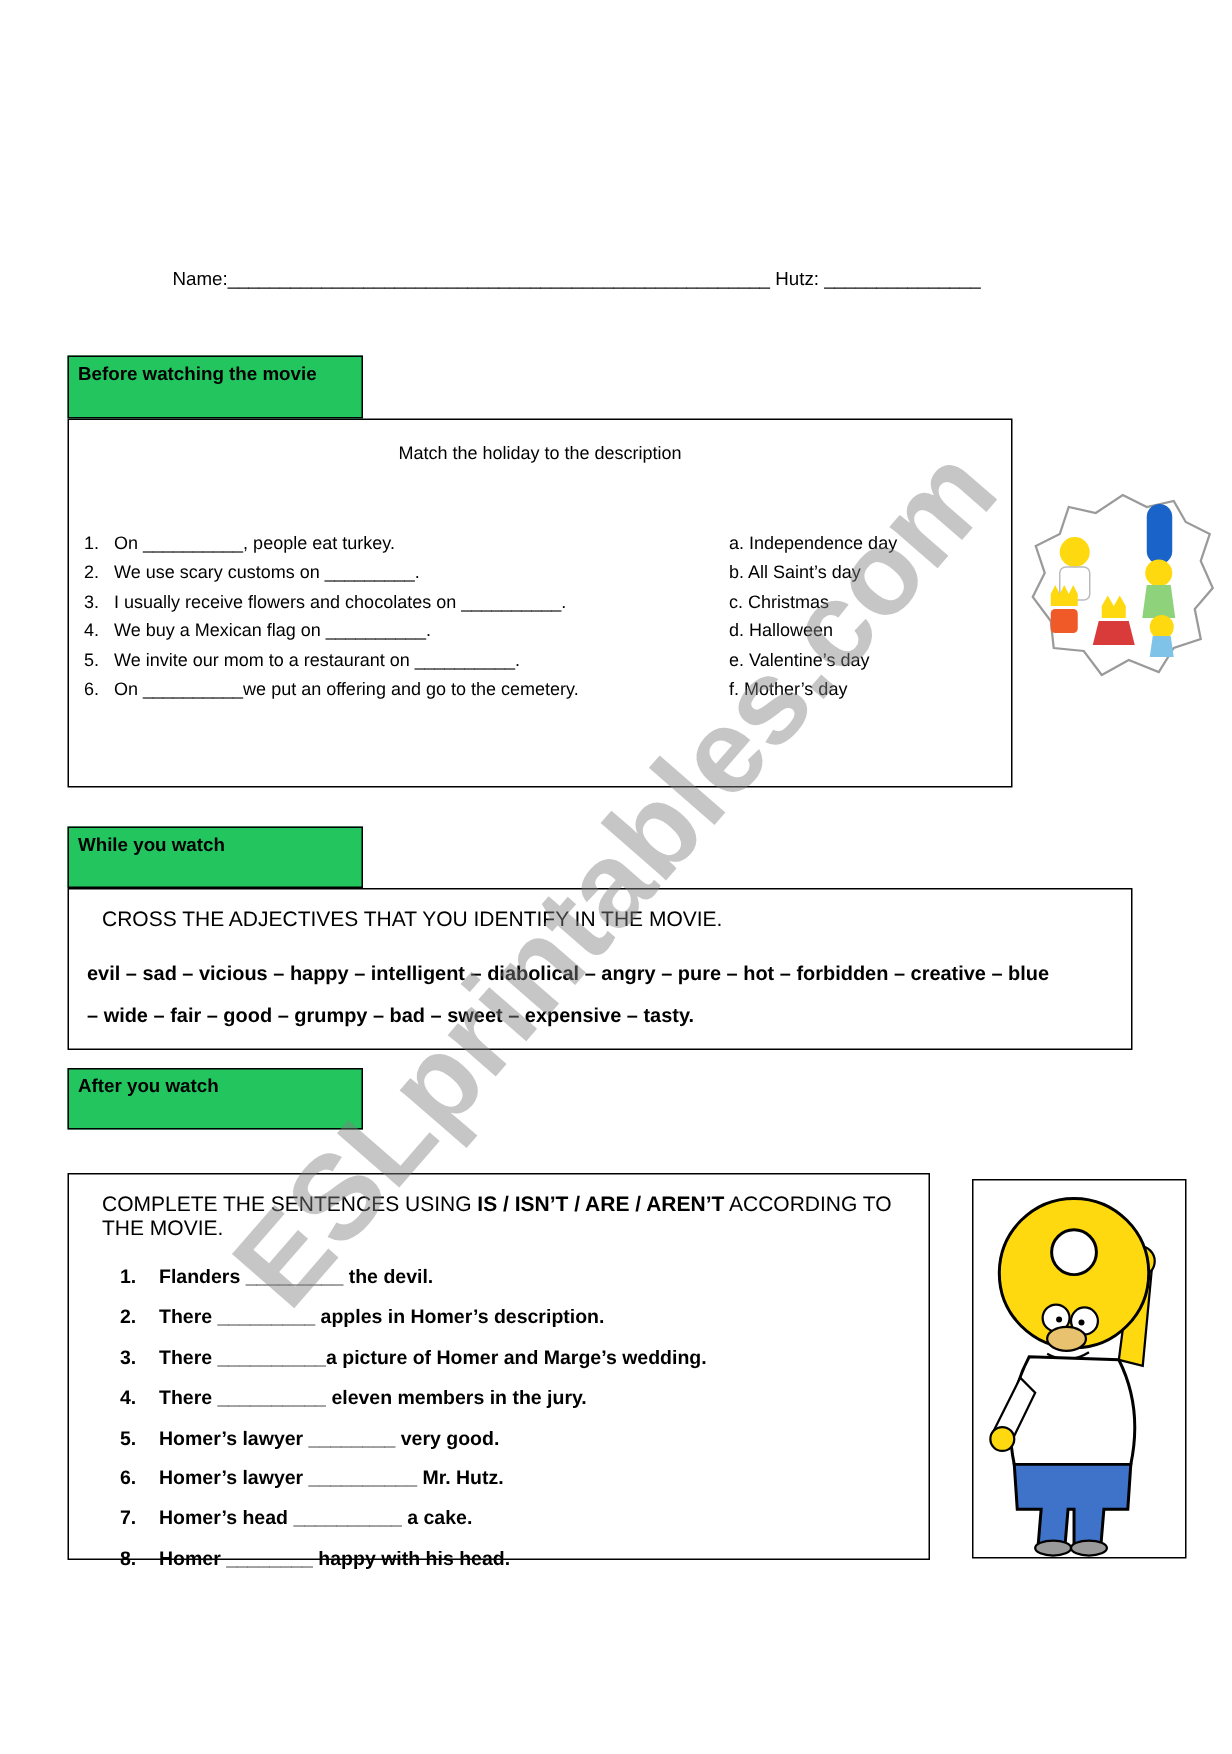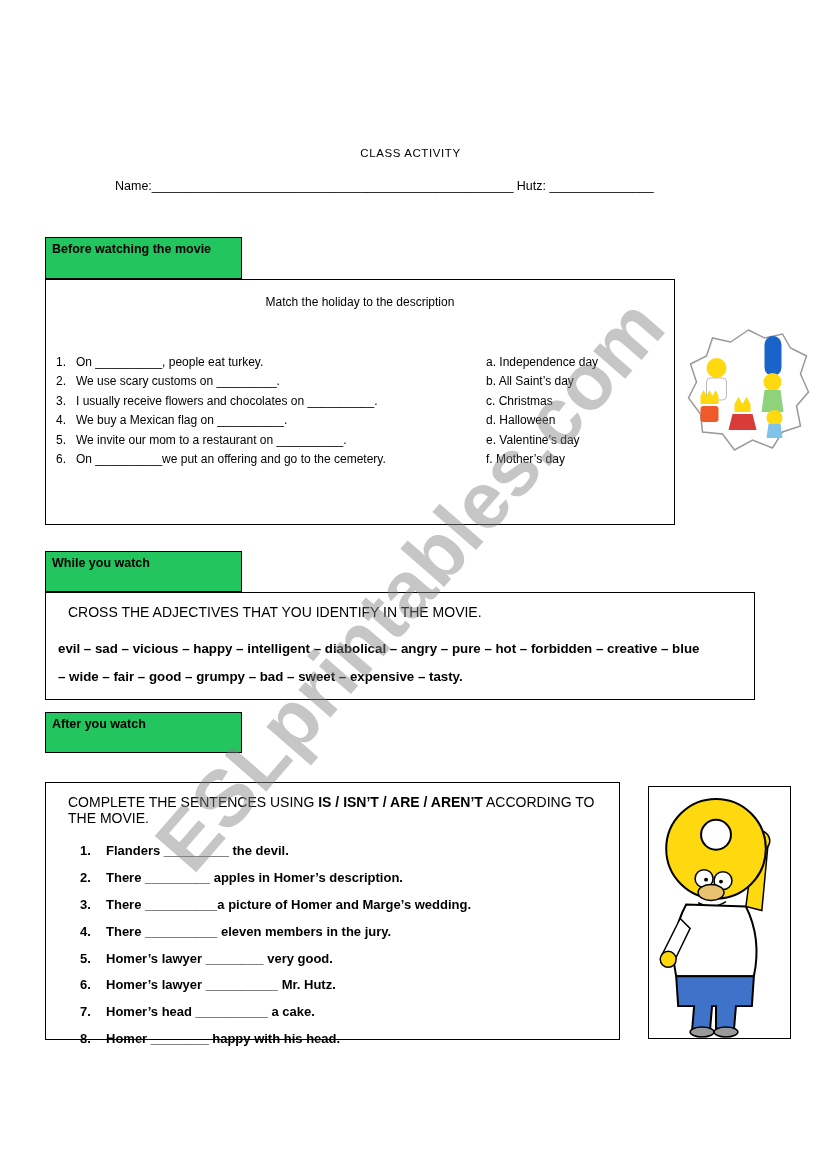--- a/index.html
+++ b/index.html
@@ -58,21 +58,20 @@
     transform:translate(-50%,-50%) rotate(-49deg);
     font-size:80px; font-weight:bold; white-space:nowrap;
     color:rgba(128,128,128,0.45); z-index:5; pointer-events:none;
   }
 </style>
 </head>
 <body>
 
 <div class="page">
 
-  <div class="doc-title">CLASS ACTIVITY</div>
   <div class="name-line">
     <span>Name:</span><span>____________________________________________________</span><span> Hutz: </span><span>_______________</span>
   </div>
 
   <div class="tab" id="tab1">Before watching the movie</div>
   <div class="content-box" id="box1">
     <div class="holidays-sub">Match the holiday to the description</div>
     <div class="match-list">
       <div class="match-row">
         <span class="match-num">1.</span>

